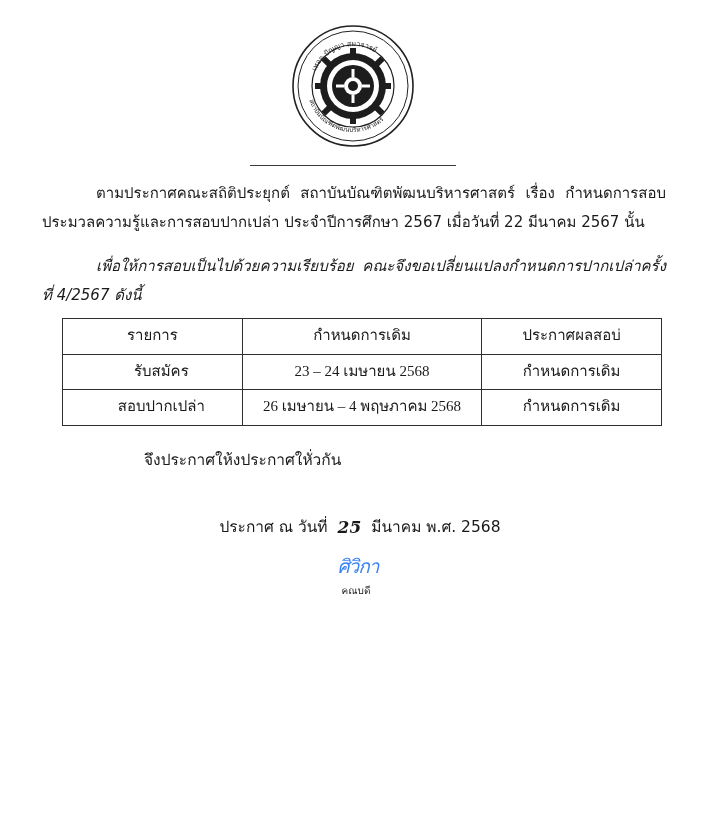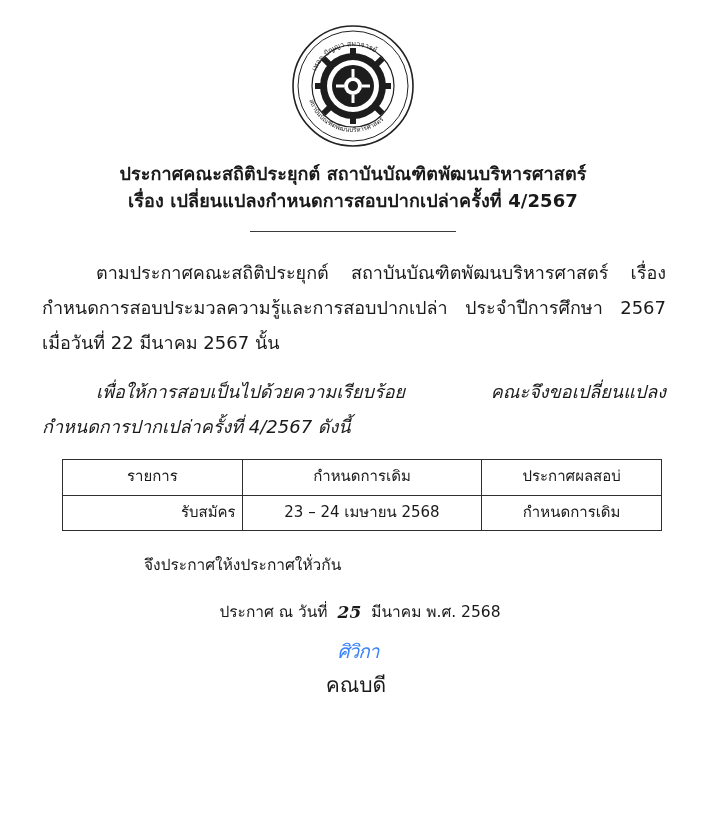--- a/index.html
+++ b/index.html
@@ -49,66 +49,67 @@
   }
   .divider {
     width: 206px;
     height: 0;
     border-top: 1px solid #3a3a3a;
     margin: 17px auto 0 auto;
   }
 
   
   .body-block {
-    margin-top: 23px;
-    font-size: 18px;
+    margin-top: 13px;
+    font-size: 15px;
     line-height: 1.95;
     text-align: justify;
     padding: 0 6px 0 8px;
   }
   .para {
     margin: 0 0 8px 0;
     text-indent: 54px;
   }
   .para.second { margin-top: 14px; font-style: italic; }
 
   
   .table-wrap {
-    margin-top: 15px;
+    margin-top: 8px;
     padding: 0 10px 0 28px;
+    font-family: Liberation Serif, serif;
   }
   table.schedule {
     border-collapse: collapse;
     width: 100%;
     font-size: 15px;
   }
   table.schedule td, table.schedule th {
     border: 1px solid #2f2f2f;
     padding: 7px 6px 8px 6px;
     text-align: center;
     font-weight: normal;
     line-height: 1.3;
   }
   table.schedule thead th { font-weight: normal; }
   table.schedule td.col-item {
-    text-align: right;
+    text-align: center;
     padding-left: 24px;
   }
   .col-w1 { width: 30%; }
   .col-w2 { width: 40%; }
   .col-w3 { width: 30%; }
 
   
   .closing {
     margin-top: 21px;
     font-size: 15.5px;
     padding-left: 110px;
   }
   .date-line {
-    margin-top: 22px;
+    margin-top: 42px;
     font-size: 15.5px;
     text-align: center;
     padding-left: 14px;
   }
   .date-handwritten {
     font-family: "DejaVu Serif", "Liberation Serif", serif;
     font-style: italic;
     font-weight: bold;
     font-size: 17px;
     padding: 0 10px;
@@ -129,21 +130,21 @@
   }
   .signer-name {
     margin-top: 8px;
     text-align: center;
     font-size: 15.5px;
     padding-left: 6px;
   }
   .signer-role {
     margin-top: 4px;
     text-align: center;
-    font-size: 21px;
+    font-size: 10px;
     padding-left: 6px;
   }
 </style>
 </head>
 <body>
 
 <div class="page">
 
   <div class="logo-wrap">
     <div class="logo">
@@ -182,24 +183,20 @@
         <text font-size="7.2" fill="#1d1d1d" font-family="DejaVu Sans, sans-serif">
           <textPath href="#arcTop" startOffset="12%">เทอด ปัญญา สมาจารย์</textPath>
         </text>
         <text font-size="6.4" fill="#1d1d1d" font-family="DejaVu Sans, sans-serif">
           <textPath href="#arcBot" startOffset="10%">สถาบันบัณฑิตพัฒนบริหารศาสตร์</textPath>
         </text>
       </svg>
     </div>
   </div>
 
-  <div class="title-block">
-    <div class="title-line">ประกาศคณะสถิติประยุกต์ สถาบันบัณฑิตพัฒนบริหารศาสตร์</div>
-    <div class="title-line">เรื่อง เปลี่ยนแปลงกำหนดการสอบปากเปล่าครั้งที่ 4/2567</div>
-  </div>
   <div class="divider"></div>
 
   <div class="body-block">
     <p class="para">ตามประกาศคณะสถิติประยุกต์ สถาบันบัณฑิตพัฒนบริหารศาสตร์ เรื่อง กำหนดการสอบประมวลความรู้และการสอบปากเปล่า ประจำปีการศึกษา 2567 เมื่อวันที่ 22 มีนาคม 2567 นั้น</p>
     <p class="para second">เพื่อให้การสอบเป็นไปด้วยความเรียบร้อย คณะจึงขอเปลี่ยนแปลงกำหนดการปากเปล่าครั้งที่ 4/2567 ดังนี้</p>
   </div>
 
   <div class="table-wrap">
     <table class="schedule">
       <thead>
@@ -208,20 +205,25 @@
           <th class="col-w2">กำหนดการเดิม</th>
           <th class="col-w3">ประกาศผลสอบ่</th>
         </tr>
       </thead>
       <tbody>
         <tr>
           <td class="col-item">รับสมัคร</td>
           <td>23 – 24 เมษายน 2568</td>
           <td>กำหนดการเดิม</td>
         </tr>
+        <tr>
+          <td class="col-item">สอบปากเปล่า</td>
+          <td>26 เมษายน – 4 พฤษภาคม 2568</td>
+          <td>กำหนดการเดิม</td>
+        </tr>
       </tbody>
     </table>
   </div>
 
   <div class="closing">จึงประกาศให้งประกาศใหั่วกัน</div>
 
   <div class="date-line">
     <span>ประกาศ ณ วันที่</span><span class="date-handwritten">25</span><span>มีนาคม พ.ศ. 2568</span>
   </div>
 

